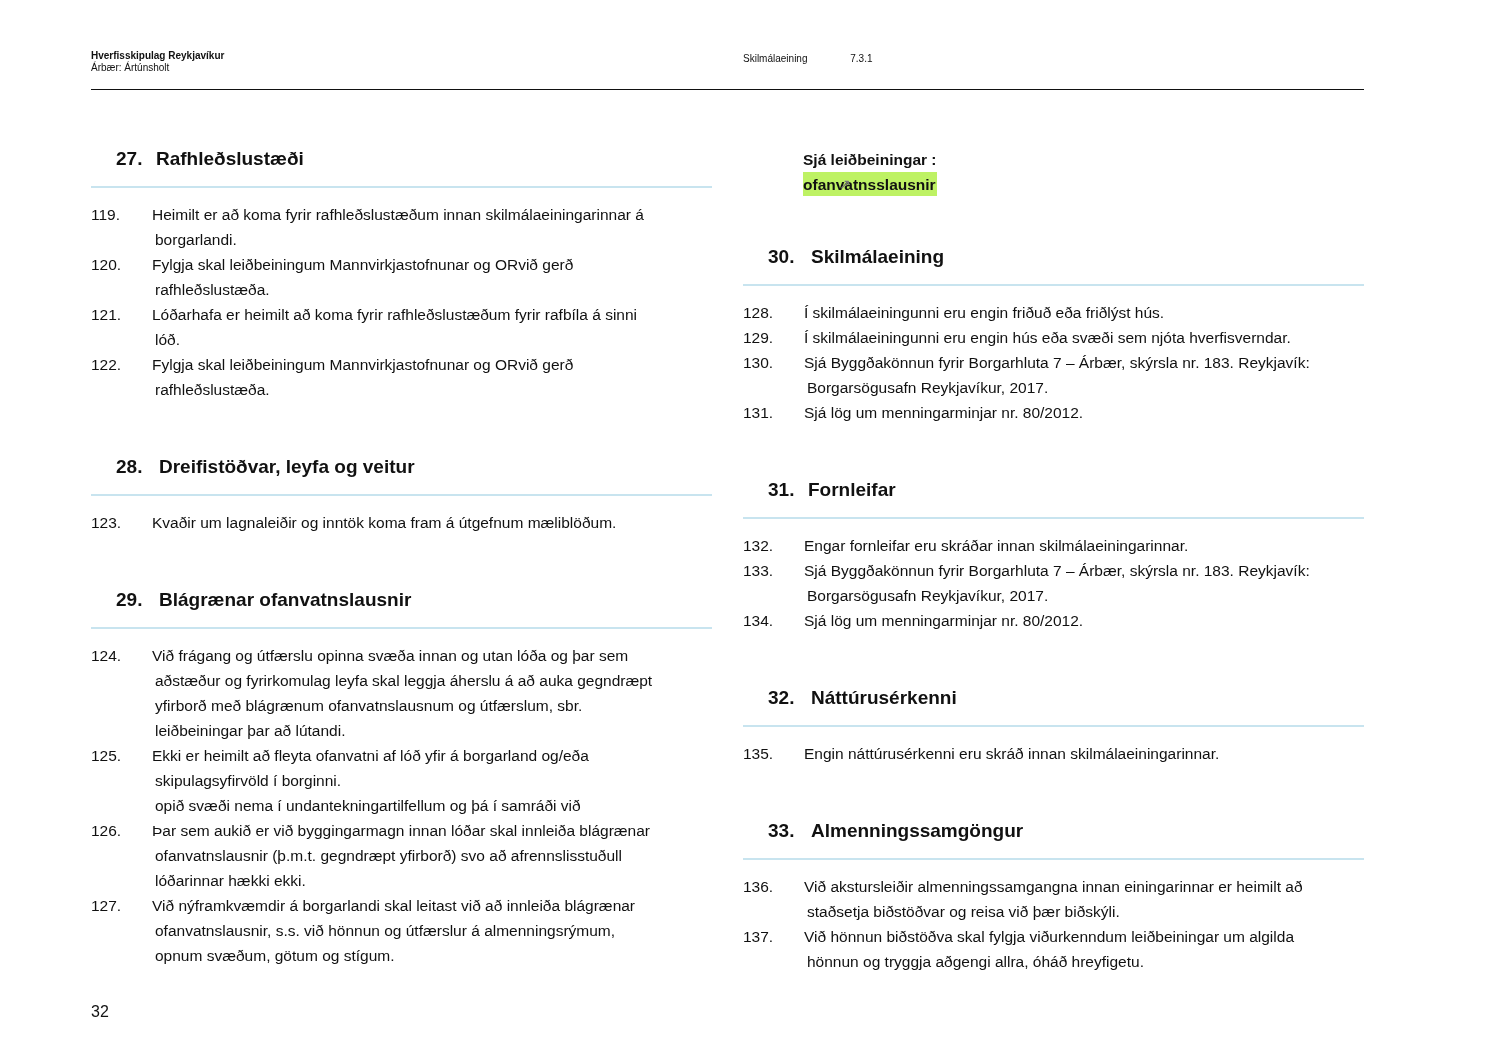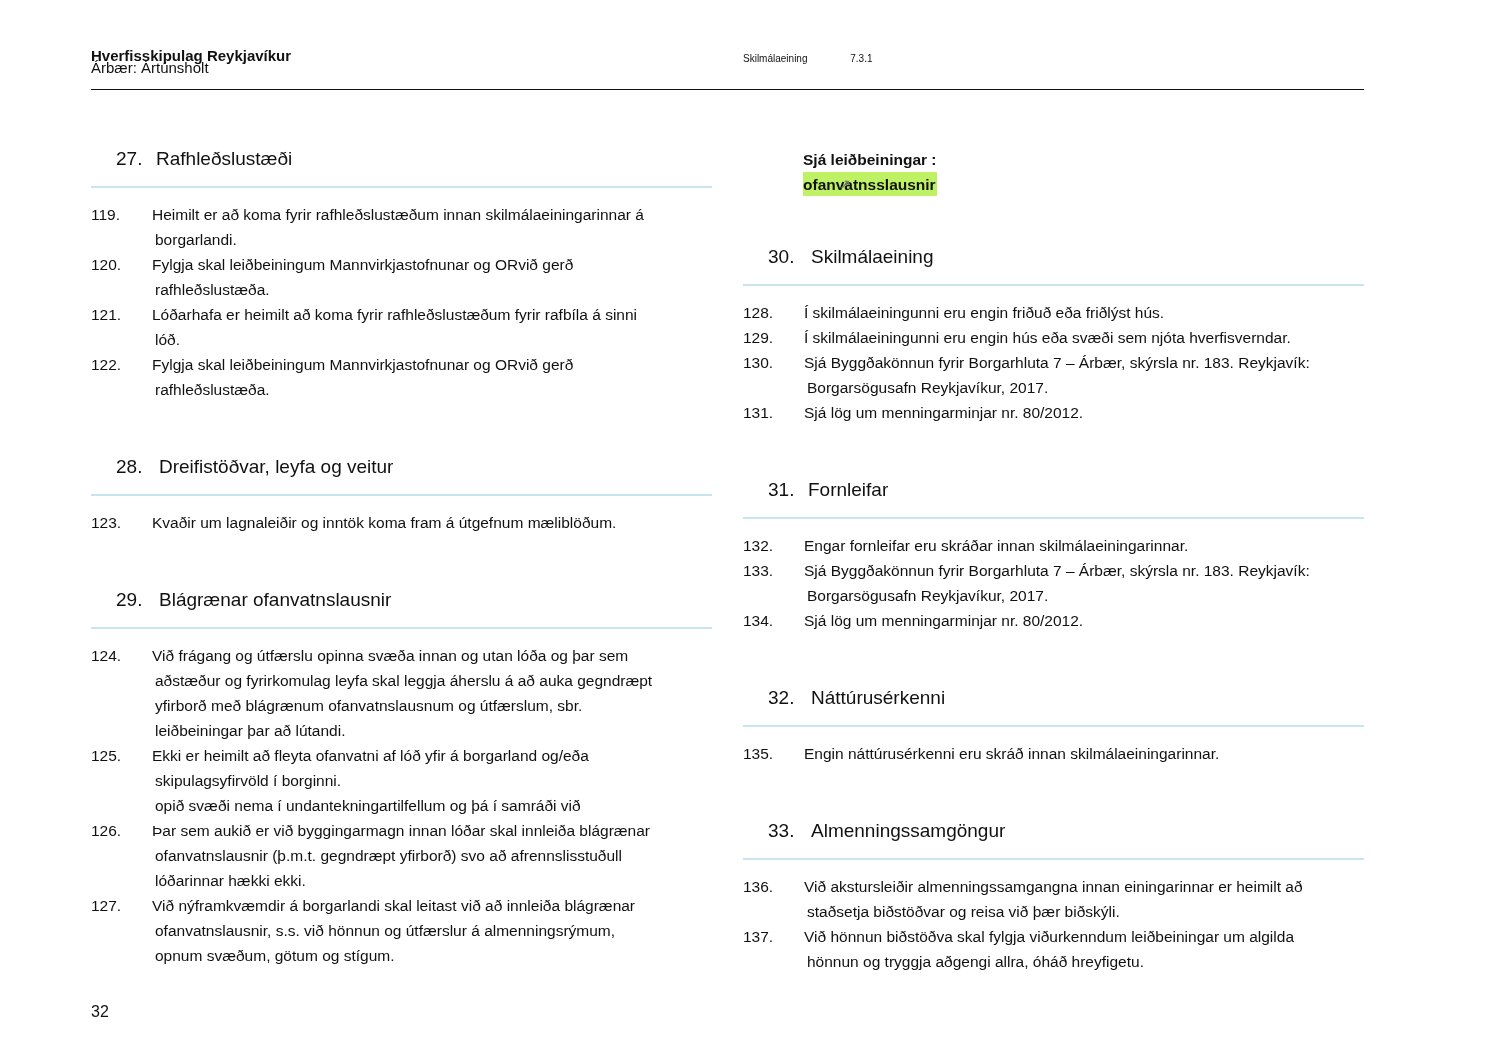--- a/index.html
+++ b/index.html
@@ -4,33 +4,33 @@
   <style>
     * { box-sizing: border-box; margin: 0; padding: 0; }
     html, body {
       width: 1500px; height: 1061px; background: #ffffff; overflow: hidden;
       font-family: "Liberation Sans", "DejaVu Sans", sans-serif;
       color: #111111;
     }
     .page { position: relative; width: 1500px; height: 1061px; }
 
     
-    .hdr-left { position: absolute; left: 91px; top: 50px; font-size: 15px; line-height: 12px; }
+    .hdr-left { position: absolute; left: 91px; top: 50px; font-size: 10px; line-height: 12px; }
     .hdr-left .t1 { font-weight: bold; }
     .hdr-mid { position: absolute; left: 743px; top: 53px; font-size: 10px; line-height: 12px; }
     .hdr-mid .sec-num { margin-left: 40px; }
     .hdr-rule { position: absolute; left: 91px; top: 89px; width: 1273px; height: 1px; background: #111; }
 
     .col { position: absolute; width: 621px; }
     .col-left { left: 91px; top: 142px; }
     .col-right { left: 743px; top: 142px; }
 
     .section { margin-bottom: 0; }
     .sec-head {
-      display: flex; align-items: baseline; font-weight: normal; font-size: 19px;
+      display: flex; align-items: baseline; font-weight: bold; font-size: 19px;
       padding-left: 25px; height: 34px; line-height: 34px;
     }
     .sec-head .num { width: 40px; }
     .sec-rule { height: 2px; background: #c8e4ef; margin: 10px 0 14px 0; }
 
     .items { list-style: none; }
     .item { display: flex; font-size: 15.5px; line-height: 25px; }
     .item .inum { width: 61px; flex-shrink: 0; }
     .item .itext { flex: 1; }
     .item .itext .cont { display: block; padding-left: 3px; }

